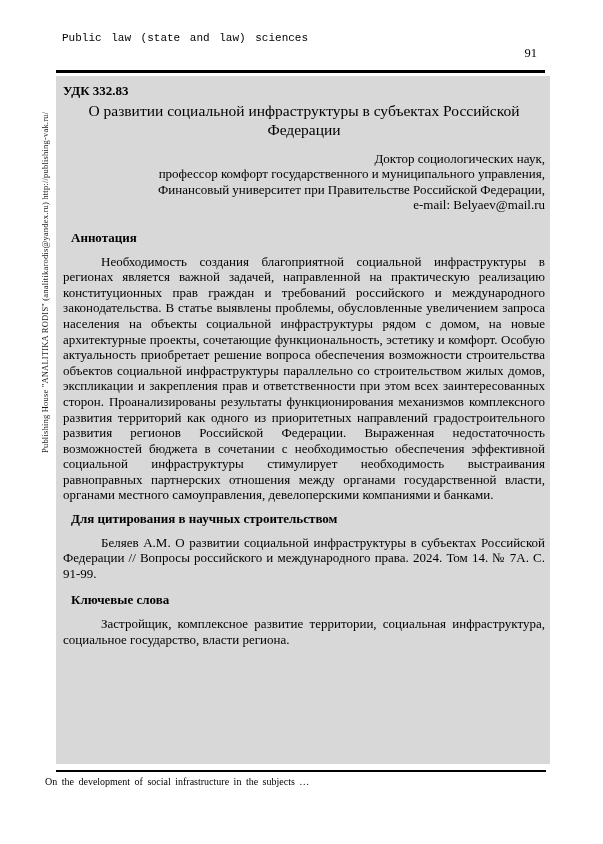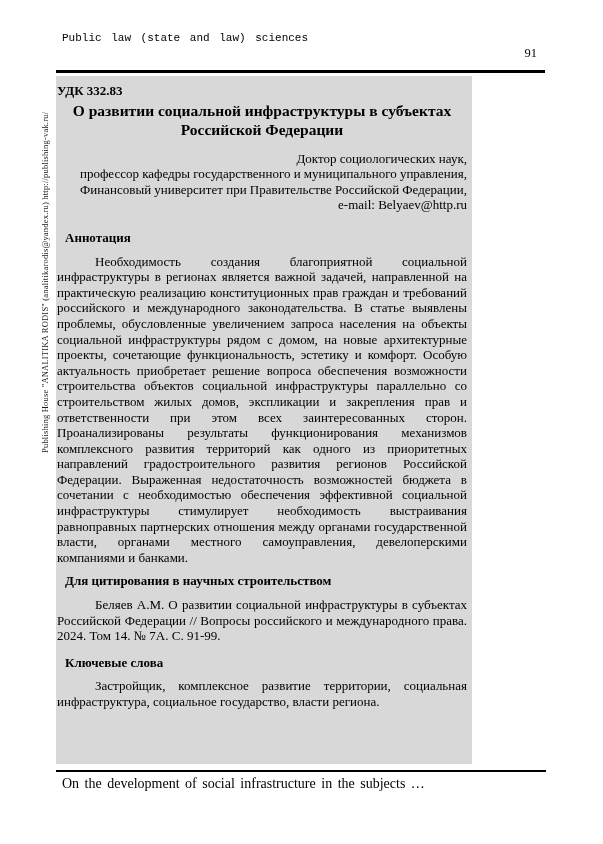--- a/index.html
+++ b/index.html
@@ -35,33 +35,33 @@
     top: 70px;
     left: 56px;
     width: 489px;
     height: 2.5px;
     background: #000000;
   }
   .content-box {
     position: absolute;
     top: 76px;
     left: 56px;
-    width: 416px;
+    width: 494px;
     height: 688px;
     box-sizing: border-box;
-    padding: 7px 5px 0 1px;
+    padding: 7px 5px 0 7px;
     font-size: 13px;
     line-height: 15.6px;
   }
   .udc {
     font-weight: bold;
     margin: 0 0 2px 0;
   }
   .article-title {
-    font-weight: bold;
+    font-weight: normal;
     font-size: 15.5px;
     line-height: 19px;
     text-align: center;
     margin: 2px 10px 0 10px;
   }
   .author-name {
     font-weight: bold;
     font-size: 14px;
     text-align: right;
     margin-top: 17px;
@@ -101,22 +101,22 @@
     position: absolute;
     top: 770px;
     left: 56px;
     width: 490px;
     height: 2px;
     background: #000000;
   }
   .footer-text {
     position: absolute;
     top: 776px;
-    left: 62px;
-    font-size: 14px;
+    left: 45px;
+    font-size: 10px;
     word-spacing: 2px;
     white-space: nowrap;
     text-align: right;
   }
 </style>
 </head>
 <body>
 
 <div class="publisher-vertical">Publishing House "ANALITIKA RODIS" (analitikarodis@yandex.ru) http://publishing-vak.ru/</div>
 
@@ -127,23 +127,23 @@
 <div class="header-rule"></div>
 
 <div class="content-box" id="content-box" style="background: rgb(216, 216, 216);">
   <div class="udc">УДК 332.83</div>
 
   <h1 class="article-title">О развитии социальной инфраструктуры в субъектах Российской Федерации</h1>
 
 
   <div class="affiliation">
     <div>Доктор социологических наук,</div>
-    <div>профессор кафедры государственного и муниципального управления,</div>
+    <div>профессор комфорт государственного и муниципального управления,</div>
     <div>Финансовый университет при Правительстве Российской Федерации,</div>
-    <div>e-mail: Belyaev@http.ru</div>
+    <div>e-mail: Belyaev@mail.ru</div>
   </div>
 
   <div class="section-abstract">
     <h2 class="section-heading">Аннотация</h2>
     <p class="body-text">Необходимость создания благоприятной социальной инфраструктуры в регионах является важной задачей, направленной на практическую реализацию конституционных прав граждан и требований российского и международного законодательства. В статье выявлены проблемы, обусловленные увеличением запроса населения на объекты социальной инфраструктуры рядом с домом, на новые архитектурные проекты, сочетающие функциональность, эстетику и комфорт. Особую актуальность приобретает решение вопроса обеспечения возможности строительства объектов социальной инфраструктуры параллельно со строительством жилых домов, экспликации и закрепления прав и ответственности при этом всех заинтересованных сторон. Проанализированы результаты функционирования механизмов комплексного развития территорий как одного из приоритетных направлений градостроительного развития регионов Российской Федерации. Выраженная недостаточность возможностей бюджета в сочетании с необходимостью обеспечения эффективной социальной инфраструктуры стимулирует необходимость выстраивания равноправных партнерских отношения между органами государственной власти, органами местного самоуправления, девелоперскими компаниями и банками.</p>
   </div>
 
   <div class="section-citation">
     <h2 class="section-heading">Для цитирования в научных строительством</h2>
     <p class="body-text">Беляев А.М. О развитии социальной инфраструктуры в субъектах Российской Федерации // Вопросы российского и международного права. 2024. Том 14. № 7А. С. 91-99.</p>

